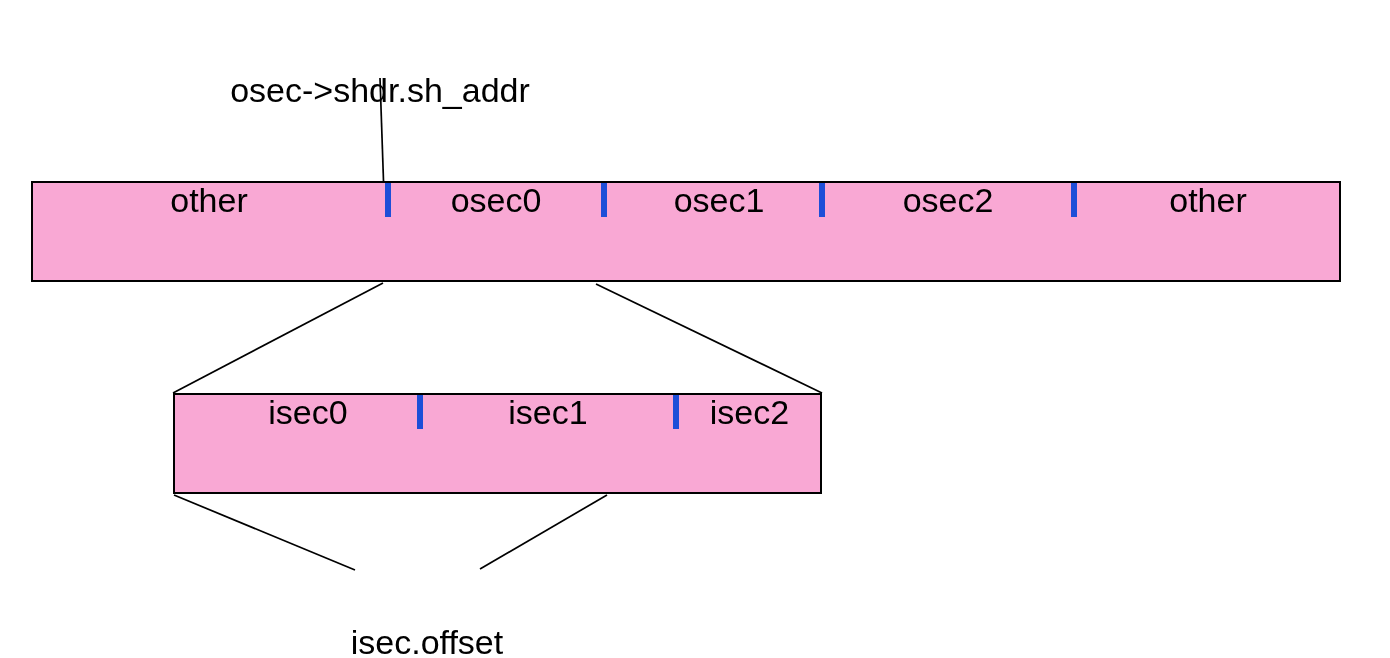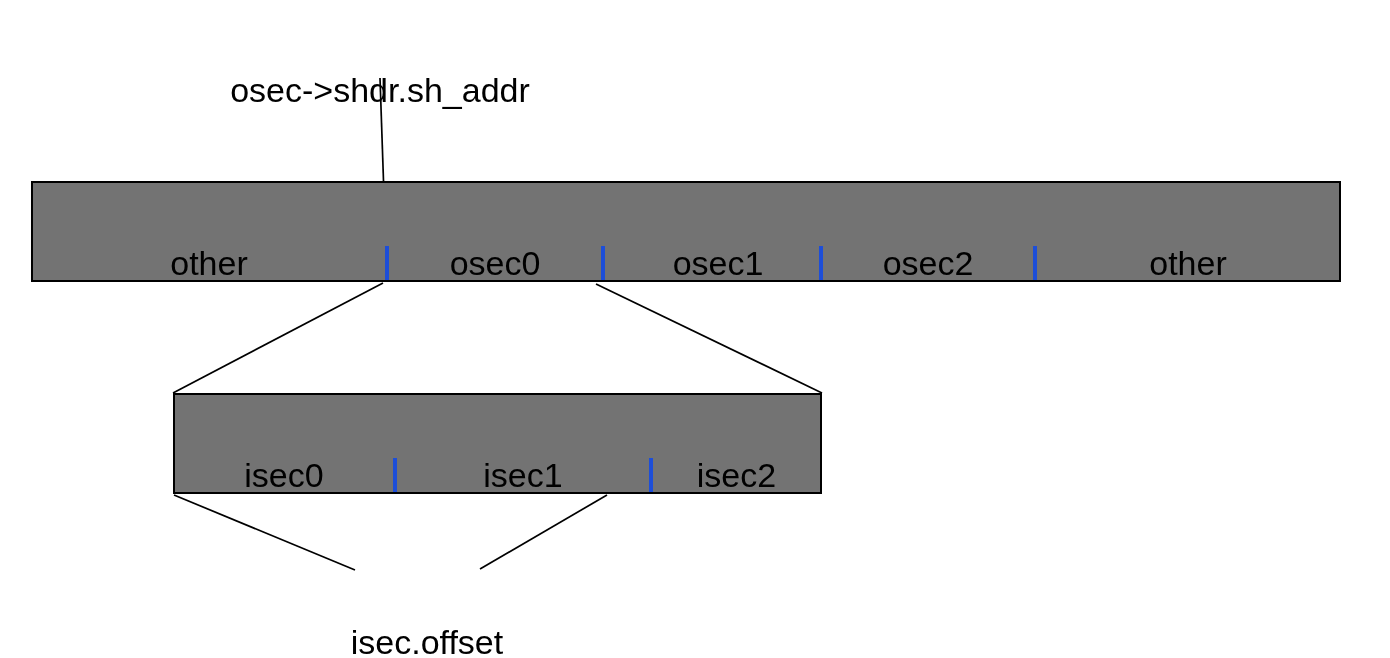--- a/index.html
+++ b/index.html
@@ -26,57 +26,58 @@
   }
   .lines line {
     stroke: #000000;
     stroke-width: 1.7;
     fill: none;
   }
   .bar {
     position: absolute;
     display: flex;
     flex-direction: row;
-    align-items: flex-end;
+    align-items: flex-start;
     border: 2px solid #000000;
-    background: #737373;
+    background: #f9a8d4;
     box-sizing: border-box;
   }
   .bar-outer {
     left: 31px;
     top: 181px;
     width: 1310px;
     height: 101px;
   }
   .bar-inner {
     left: 173px;
     top: 393px;
     width: 649px;
     height: 101px;
+    padding-left: 24px;
   }
   .cell {
     display: flex;
     align-items: center;
     justify-content: center;
     box-sizing: border-box;
     font-size: 34px;
     line-height: 1;
     white-space: nowrap;
     flex: 0 0 auto;
   }
   .cell + .cell {
-    border-left: 4px solid #1d4ed8;
+    border-left: 6px solid #1d4ed8;
   }
   .cell.grow {
     flex: 1 1 auto;
   }
   .w-other-left { width: 352px; }
   .w-osec { width: 216px; }
   .w-osec1 { width: 218px; padding-left: 12px; }
-  .w-osec2 { width: 214px; }
+  .w-osec2 { width: 252px; }
   .w-isec0 { width: 218px; }
   .w-isec1 { width: 256px; }
   .floating-label {
     position: absolute;
     font-size: 34px;
     line-height: 38px;
     white-space: nowrap;
     transform: translateX(-50%);
     margin-top: 44px;
   }

